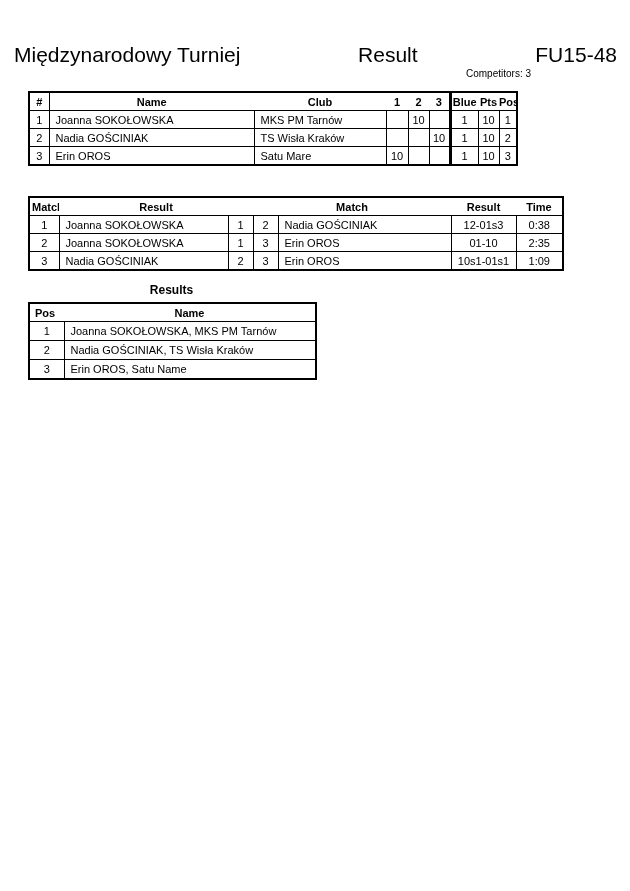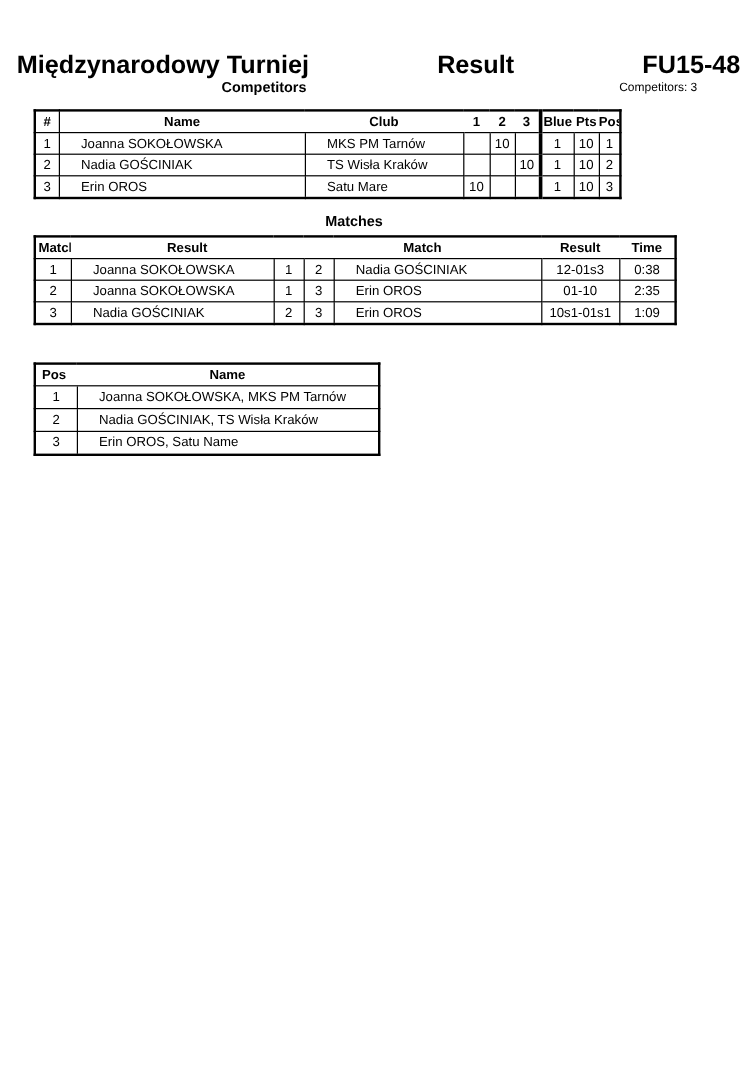--- a/index.html
+++ b/index.html
@@ -16,35 +16,35 @@
     overflow:hidden;
   }
   .title {
     position:absolute;
     left:14px; top:43px;
     width:603px;
     display:flex;
     justify-content:space-between;
     align-items:baseline;
     font-size:21px;
-    font-weight:bold;
+    font-weight:normal;
     white-space:nowrap;
   }
   .subtitle {
     position:absolute;
     font-size:12px;
     font-weight:bold;
     text-align:center;
   }
   .subtitle.competitors { left:20px;  top:66px;  width:400px; }
   .subtitle.matches     { left:28px;  top:177px; width:534px; }
   .subtitle.results     { left:28px;  top:283px; width:287px; }
   .comp-count {
     position:absolute;
-    left:516px; top:68px;
+    left:466px; top:68px;
     font-size:10px;
   }
   table {
     position:absolute;
     border-collapse:collapse;
     table-layout:fixed;
     border:2px solid #000;
     font-size:11px;
   }
   .tbl-competitors { left:28px; top:91px;  width:488px; }
@@ -58,37 +58,36 @@
     text-align:center;
     height:17px;
   }
   td { border:1px solid #000; }
   th {
     border-bottom:1px solid #000;
     font-weight:bold;
   }
   th.hash-sep { border-right:1px solid #000; }
   .thick-left { border-left:3px solid #000 !important; }
-  .al { text-align:left; padding-left:18px; }
+  .al { text-align:left; padding-left:6px; }
   .tbl-matches tr  { height:18px; }
   .tbl-matches tr.hdr, .tbl-results tr.hdr, .tbl-competitors tr.hdr { height:17px; }
   .tbl-results tr  { height:19px; }
 </style>
 </head>
 <body>
 
 <div class="page">
 
   <div class="title">
     <span>Międzynarodowy Turniej</span>
     <span>Result</span>
     <span>FU15-48</span>
   </div>
 
-  <div class="subtitle competitors">Competitors</div>
   <div class="comp-count">Competitors: 3</div>
 
   <table class="tbl-competitors">
     <colgroup>
       <col style="width:20px">
         <col style="width:205px">
         <col style="width:132px">
       <col style="width:22px">
         <col style="width:21px">
         <col style="width:21px">
@@ -137,21 +136,20 @@
       <td>10</td>
       <td></td>
       <td></td>
       <td class="thick-left">1</td>
       <td>10</td>
       <td>3</td>
     </tr>
   </tbody>
     </table>
 
-  <div class="subtitle matches">Matches</div>
 
   <table class="tbl-matches">
     <colgroup>
       <col style="width:30px">
         <col style="width:169px">
         <col style="width:25px">
       <col style="width:25px">
         <col style="width:173px">
         <col style="width:65px">
         <col style="width:47px">
@@ -187,20 +185,21 @@
       <td class="al">Nadia GOŚCINIAK</td>
       <td>2</td>
       <td>3</td>
       <td class="al">Erin OROS</td>
       <td>10s1-01s1</td>
       <td>1:09</td>
     </tr>
   </tbody>
     </table>
 
+  <div class="subtitle results">Results</div>
 
   <table class="tbl-results">
     <colgroup>
       <col style="width:35px">
         <col style="width:252px">
     </colgroup>
     <tbody>
         <tr class="hdr">
       <th class="al" style="padding-left:5px">Pos</th>
       <th>Name</th>

